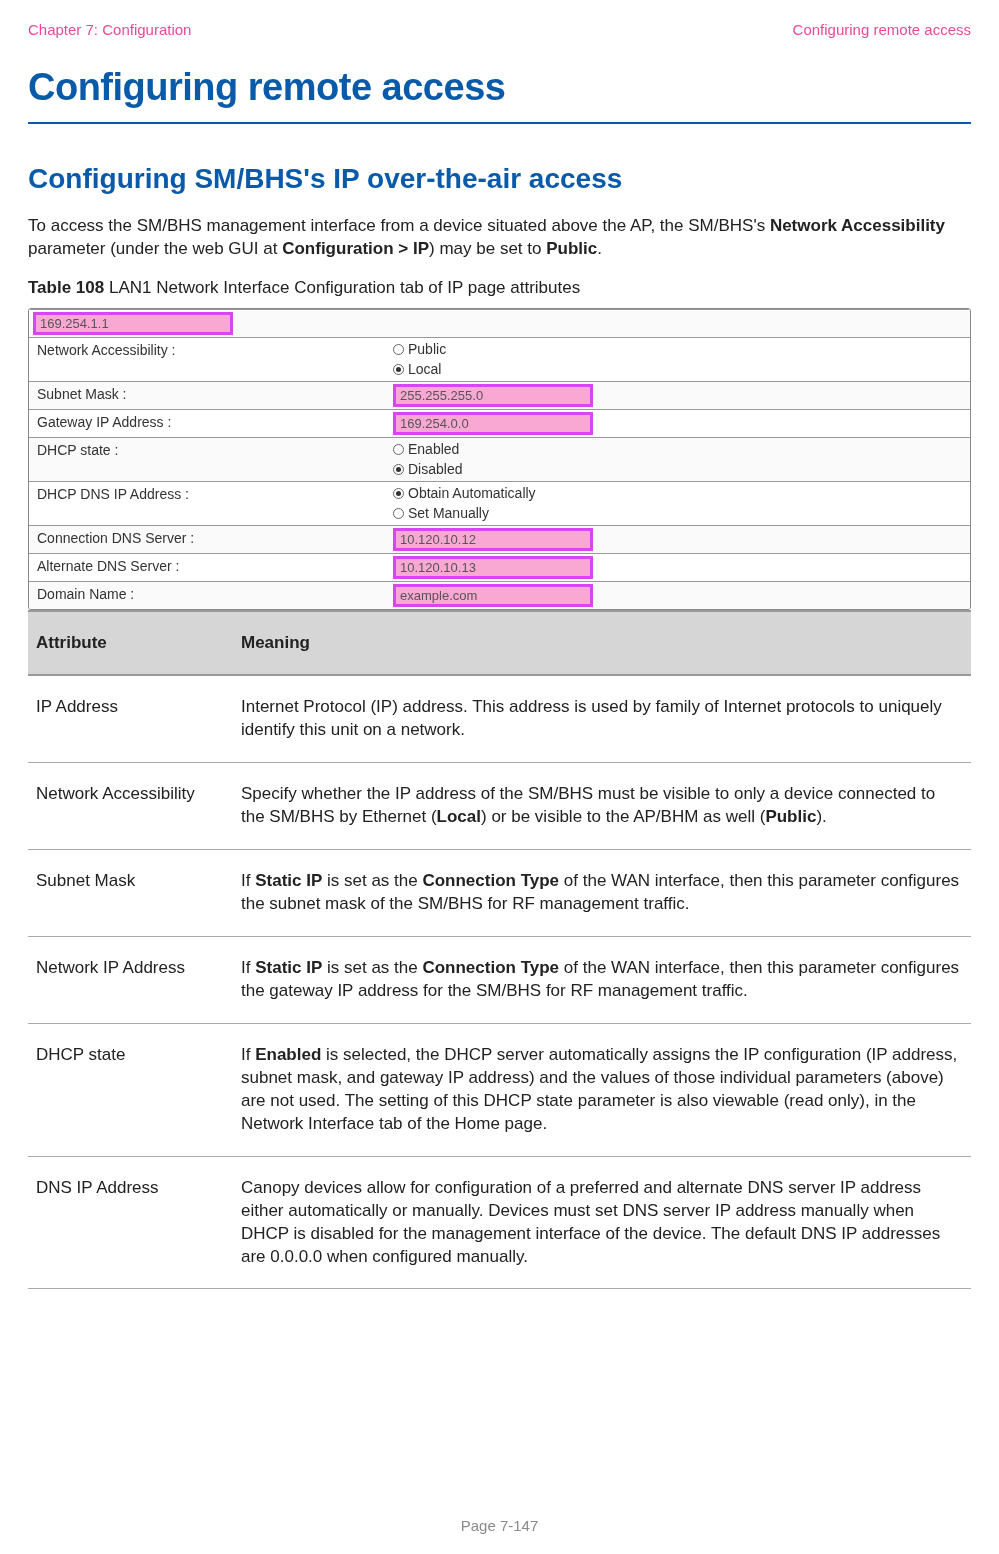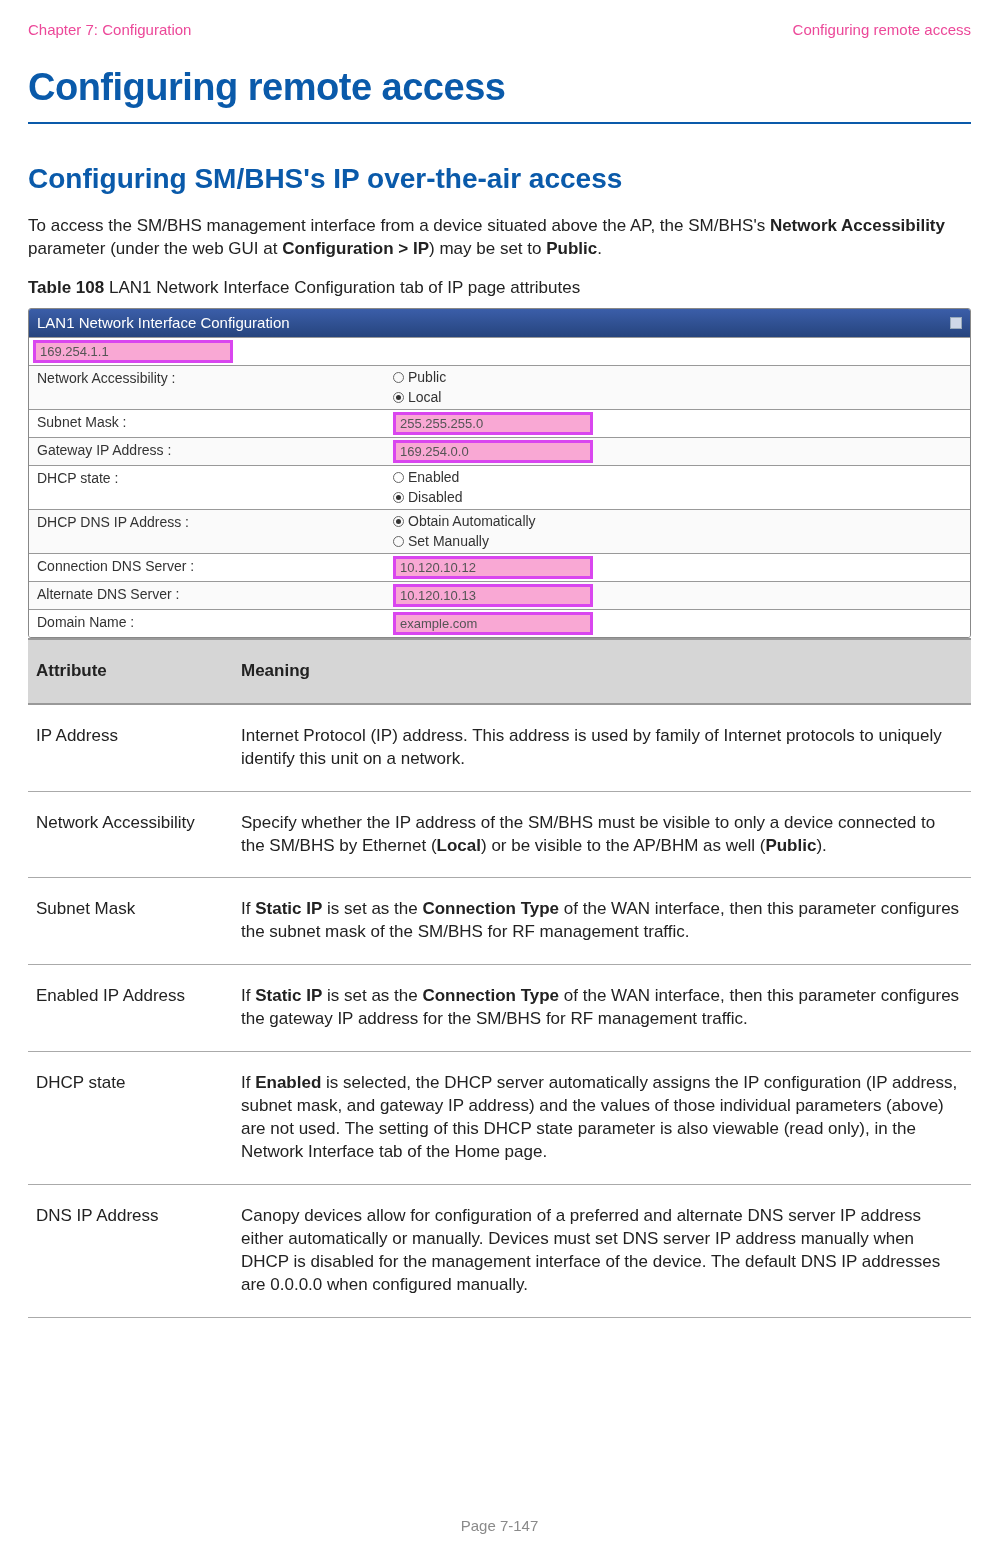--- a/index.html
+++ b/index.html
@@ -137,24 +137,20 @@
 
 <p class="para">
   <span>To access the SM/BHS management interface from a device situated above the AP, the SM/BHS's </span><b>Network Accessibility</b><span> parameter (under the web GUI at </span><b>Configuration &gt; IP</b><span>) may be set to </span><b>Public</b><span>.</span>
 </p>
 
 <p class="table-caption">
   <b>Table 108</b><span>  LAN1 Network Interface Configuration tab of IP page attributes</span>
 </p>
 
 <div class="lan-panel">
-  <div class="lan-title">
-    <span>LAN1 Network Interface Configuration</span>
-    <span class="box"></span>
-  </div>
 
   <div class="lan-row">
     <div class="lan-val">
         <input type="text" value="169.254.1.1" style="">
       </div>
   </div>
 
   <div class="lan-row">
     <div class="lan-label">Network Accessibility :</div>
     <div class="lan-val">
@@ -251,21 +247,21 @@
         <span>Specify whether the IP address of the SM/BHS must be visible to only a device connected to the SM/BHS by Ethernet (</span><b>Local</b><span>) or be visible to the AP/BHM as well (</span><b>Public</b><span>).</span>
       </td>
     </tr>
     <tr>
       <td class="col-attr">Subnet Mask</td>
       <td>
         <span>If </span><b>Static IP</b><span> is set as the </span><b>Connection Type</b><span> of the WAN interface, then this parameter configures the subnet mask of the SM/BHS for RF management traffic.</span>
       </td>
     </tr>
     <tr>
-      <td class="col-attr">Enabled IP Address</td>
+      <td class="col-attr">Network IP Address</td>
       <td>
         <span>If </span><b>Static IP</b><span> is set as the </span><b>Connection Type</b><span> of the WAN interface, then this parameter configures the gateway IP address for the SM/BHS for RF management traffic.</span>
       </td>
     </tr>
     <tr>
       <td class="col-attr">DHCP state</td>
       <td>
         <span>If </span><b>Enabled</b><span> is selected, the DHCP server automatically assigns the IP configuration (IP address, subnet mask, and gateway IP address) and the values of those individual parameters (above) are not used. The setting of this DHCP state parameter is also viewable (read only), in the Network Interface tab of the Home page.</span>
       </td>
     </tr>

